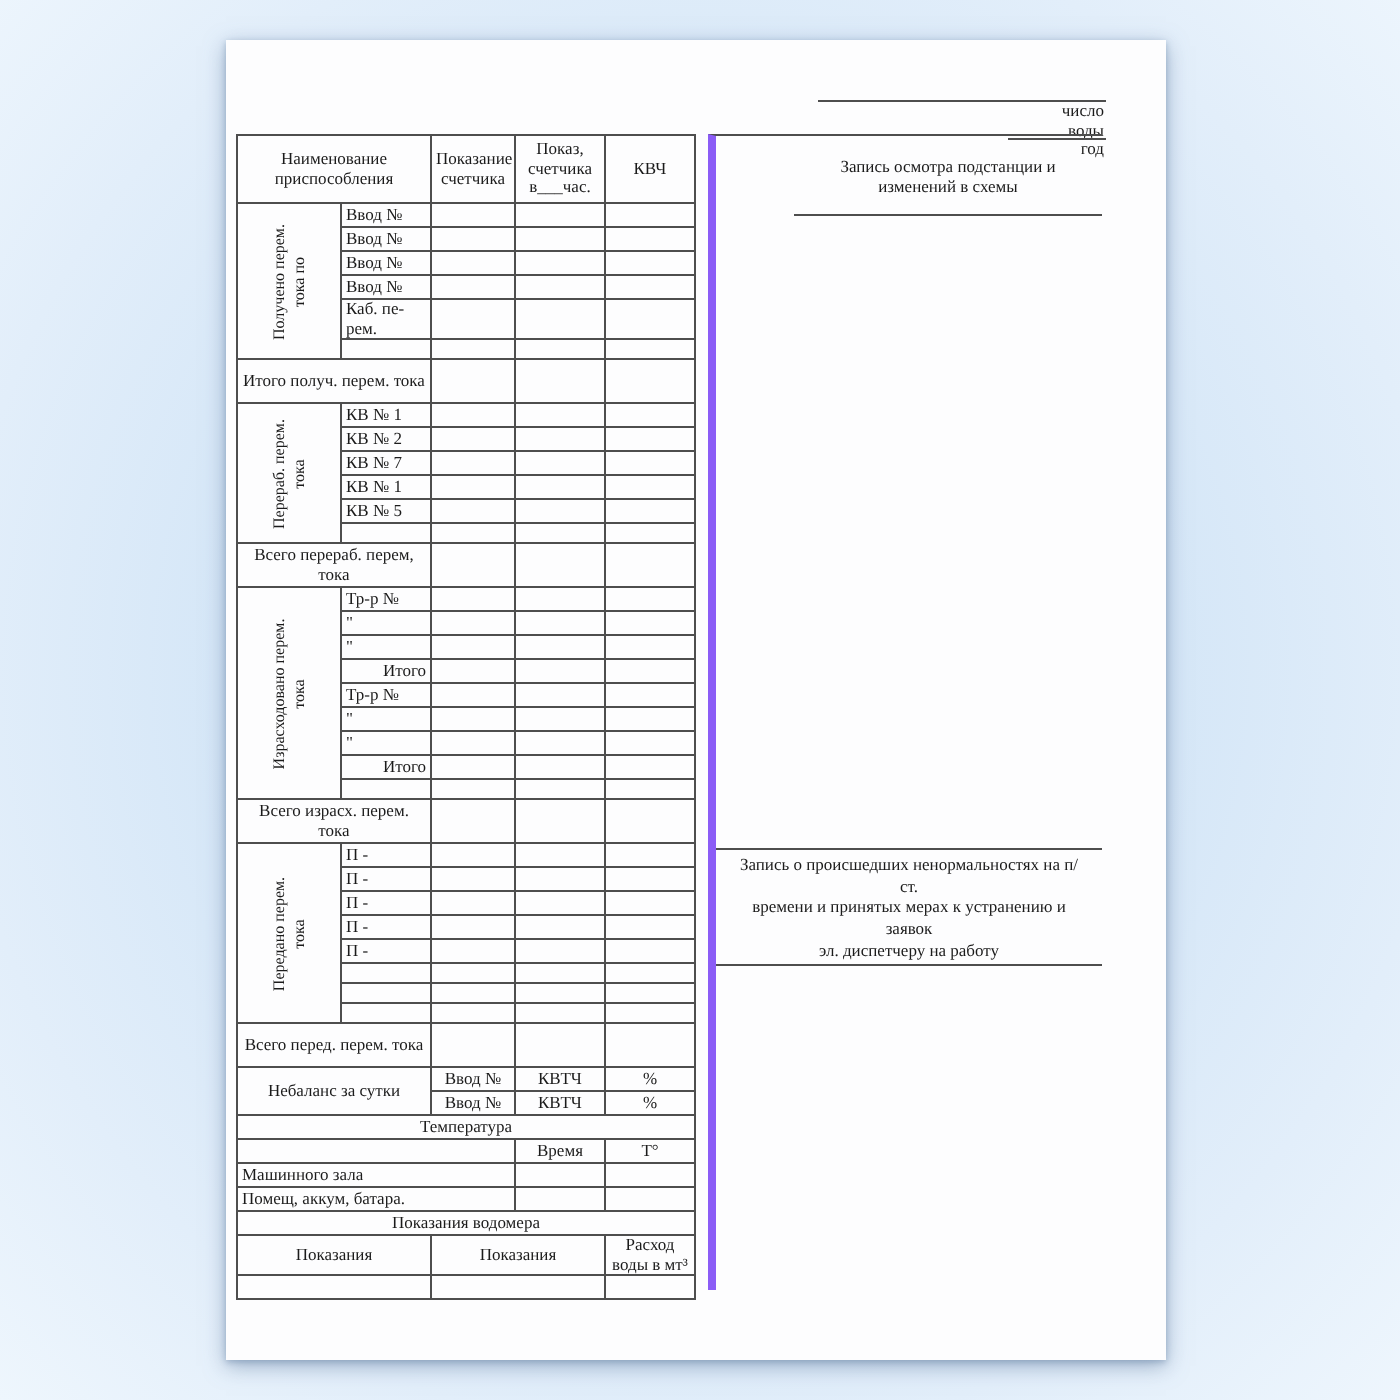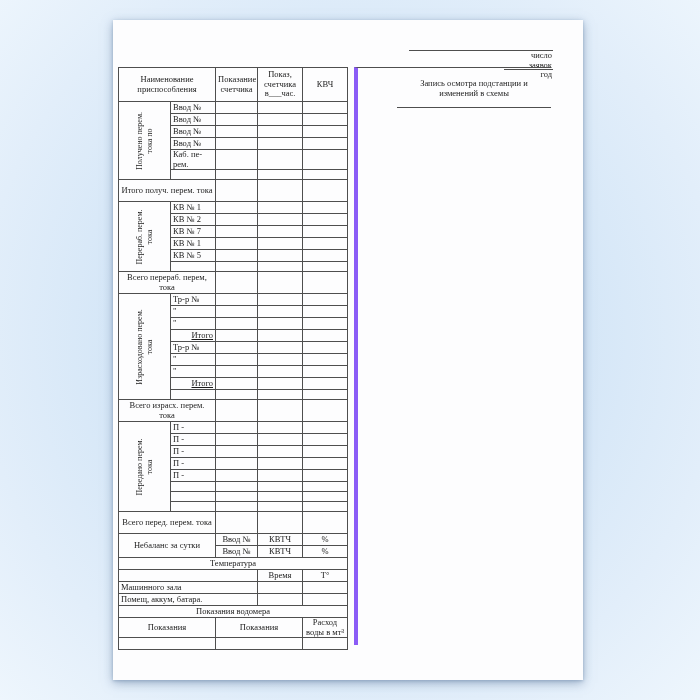--- a/index.html
+++ b/index.html
@@ -17,21 +17,21 @@
   .rule.r3{width:49px;}
   .date-lbl{padding:0 1px;}
   
   .form-body{display:flex;align-items:flex-start;}
   table.grid{border-collapse:collapse;table-layout:fixed;width:229px;padding-left:28px;}
   table.grid td{border:1px solid #4e4e4e;padding:0 2px;font-size:8.5px;line-height:1.12;
     color:#1b1b1b;overflow:hidden;vertical-align:middle;}
   tr.h34{height:34px;} tr.std{height:12px;} tr.h16{height:16px;}
   tr.h10{height:10px;} tr.h22{height:22px;font-family:Liberation Serif, serif;} tr.h20{height:20px;}
   td.c{text-align:center;}
-  td.rgt{text-align:right;padding-right:5px;text-decoration:underline;}
+  td.rgt{text-align:right;padding-right:5px;}
   td.small{font-size:7.8px;}
   td.pre{white-space:pre-line;}
   td.vlabel{position:relative;padding:0;}
   .rot{position:absolute;top:50%;left:50%;transform:translate(-50%,-50%) rotate(-90deg);
     white-space:pre;text-align:center;font-size:8px;line-height:1.25;}
   
   .right-panel{width:197px;margin-left:6px;border-left:4px solid #8b5cf6;border-top:1px solid #4e4e4e;
     height:578px;position:relative;box-sizing:border-box;padding-left:39px;}
   .rp-top{border-bottom:1px solid #4e4e4e;text-align:center;font-size:8.5px;padding:10px 6px 9px;}
   .rp-bottom{position:absolute;top:356px;left:0;width:100%;box-sizing:border-box;
@@ -44,21 +44,21 @@
 </head>
 <body>
 
 <div class="backdrop">
   <div class="page">
 
     <div class="date-line">
       <span class="rule r1"></span>
       <span class="date-lbl">число</span>
       <span class="rule r2"></span>
-      <span class="date-lbl">заявок</span>
+      <span class="date-lbl">воды</span>
       <span class="rule r3"></span>
       <span class="date-lbl">год</span>
     </div>
 
     <div class="form-body">
 
       <table class="grid">
         <colgroup>
             <col style="width:52px">
             <col style="width:45px">
@@ -336,18 +336,23 @@
         <tr class="std">
           <td colspan="2"></td>
           <td colspan="2"></td>
           <td></td>
         </tr>
       </tbody>
         </table>
 
       <div class="right-panel">
         <div class="rp-top">Запись осмотра подстанции и изменений в схемы</div>
+        <div class="rp-bottom">
+          <div>Запись о происшедших ненормальностях на п/ст.</div>
+          <div>времени и принятых мерах к устранению и заявок</div>
+          <div>эл. диспетчеру на работу</div>
+        </div>
       </div>
     </div>
 
 
   </div>
 </div>
 
 </body></html>

